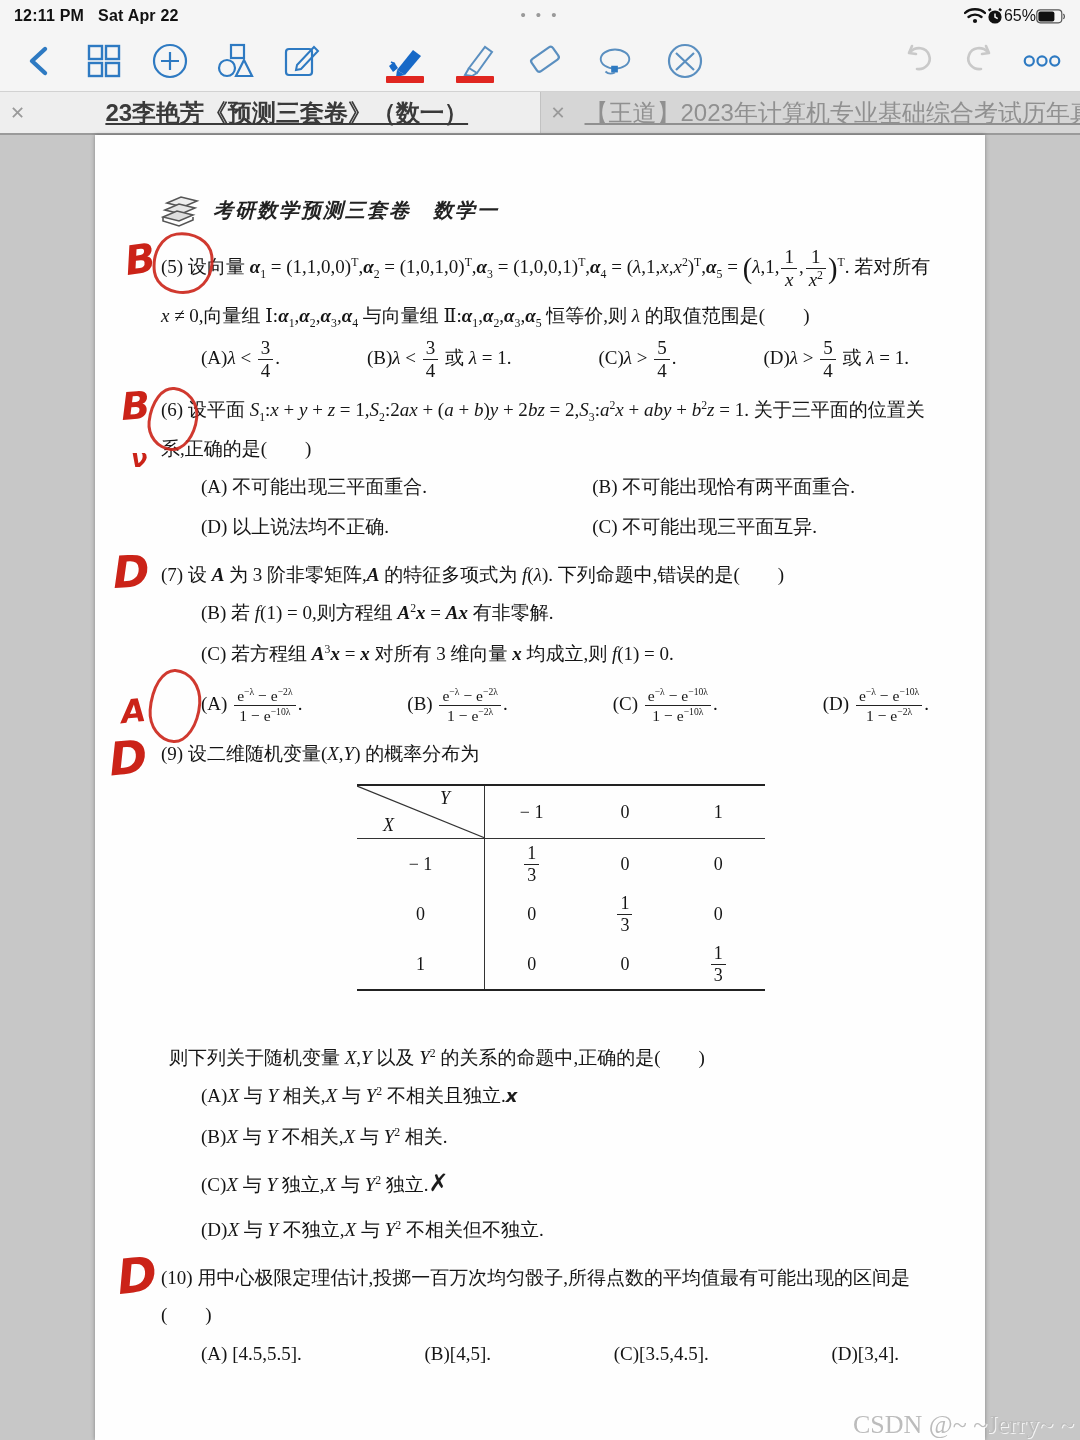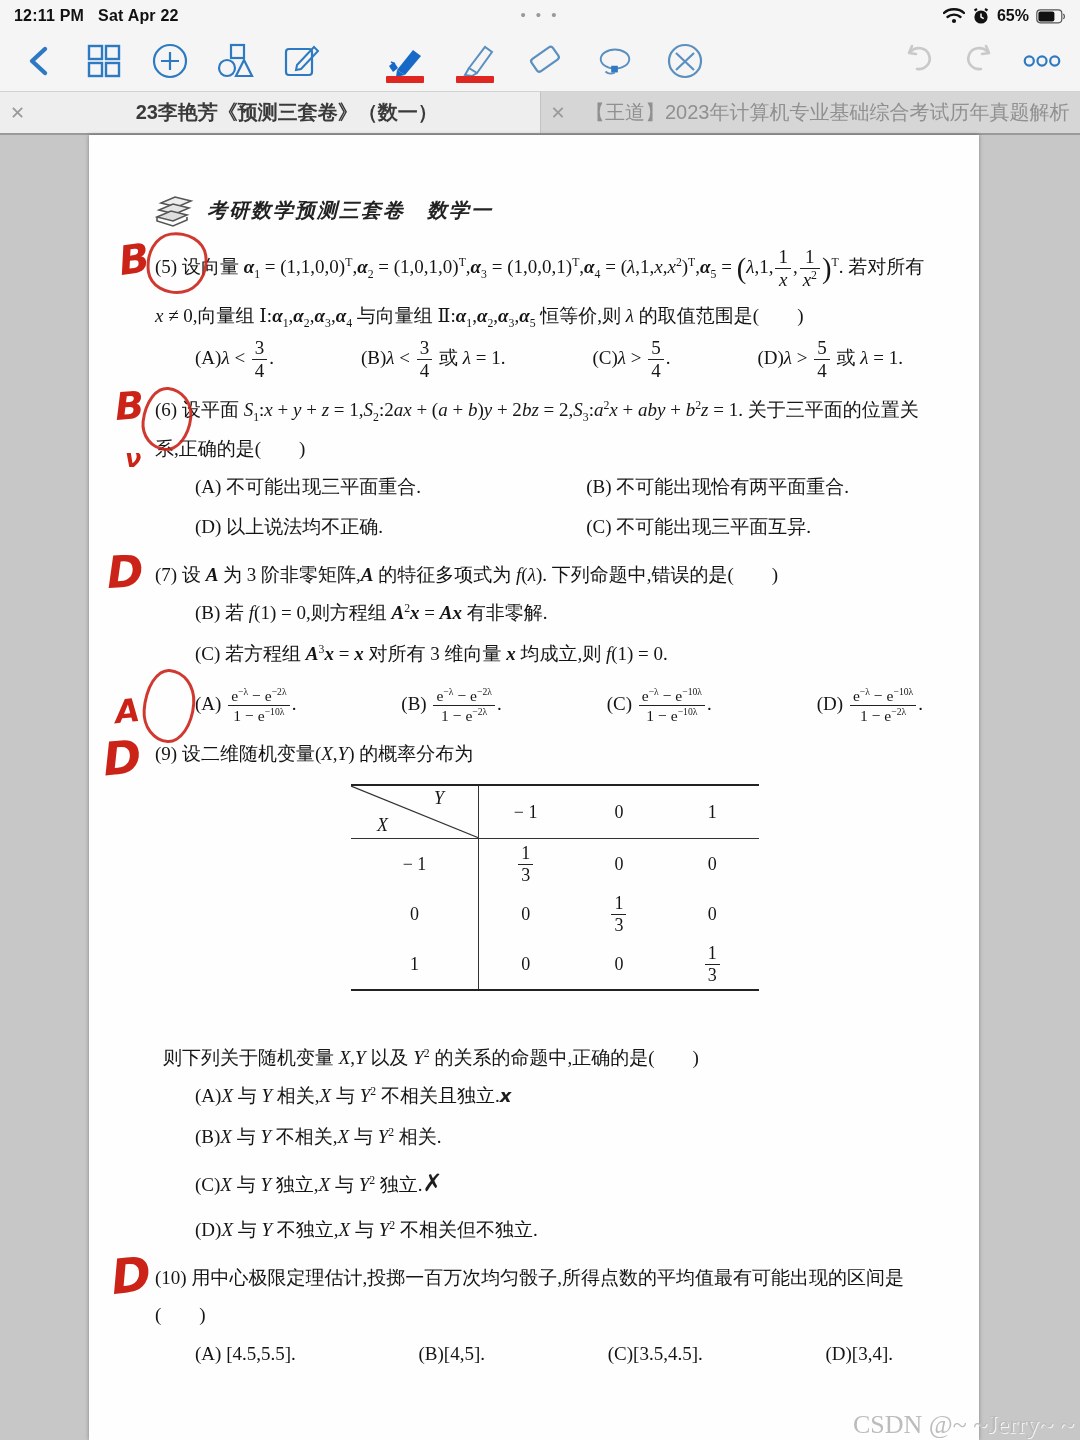--- a/index.html
+++ b/index.html
@@ -5,45 +5,45 @@
   html,body{margin:0;padding:0;background:#888;}
   .screen{position:relative;width:1080px;height:1440px;overflow:hidden;
           font-family:"Liberation Sans","DejaVu Sans",sans-serif;background:#c7c7c7;}
 
   
   .statusbar{position:absolute;top:0;left:0;right:0;height:30px;background:#f5f5f5;
              display:flex;align-items:center;justify-content:space-between;padding:2px 14px 0 14px;box-sizing:border-box;}
   .statusbar .left{font-weight:bold;font-size:16px;color:#111;letter-spacing:.2px;}
   .statusbar .left span{margin-right:14px;}
   .statusbar .center-dots{position:absolute;left:50%;transform:translateX(-50%);color:#9a9a9a;font-size:15px;letter-spacing:3px;top:6px;}
-  .statusbar .right{display:flex;align-items:center;gap:7px;font-weight:bold;font-size:16px;color:#111;}
+  .statusbar .right{display:flex;align-items:center;font-weight:normal;font-size:16px;color:#111;}
 
   
   .toolbar{position:absolute;top:30px;left:0;right:0;height:62px;background:#f5f5f5;
            border-bottom:1px solid #d2d2d2;display:flex;align-items:center;box-sizing:border-box;padding:0 18px;}
   .tgroup{display:flex;align-items:center;gap:26px;}
   .tgroup.left{margin-right:auto;}
   .tgroup.center{position:absolute;left:385px;gap:30px;}
   .tgroup.right{margin-left:auto;gap:22px;}
   .tool{position:relative;width:40px;height:46px;display:flex;align-items:center;justify-content:center;cursor:pointer;}
   .tool .colorbar{position:absolute;left:1px;right:1px;bottom:1px;height:7px;background:#e02620;border-radius:1px;}
 
   
   .tabbar{position:absolute;top:92px;left:0;right:0;height:41px;display:flex;border-bottom:2px solid #9a9a9a;}
   .tab{flex:1;display:flex;align-items:center;box-sizing:border-box;padding:0 10px;overflow:hidden;white-space:nowrap;}
   .tab .close{color:#9a9a9a;font-size:18px;width:34px;flex:none;cursor:pointer;}
-  .tab .title{flex:1;text-align:center;font-size:20px;font-weight:bold;}
+  .tab .title{flex:1;text-align:center;font-size:24px;font-weight:bold;text-decoration:underline;}
   .tab.active{background:#eeeeee;}
   .tab.active .title{color:#3a3a3a;}
   .tab.inactive{background:#d6d6d6;border-left:1px solid #c2c2c2;}
   .tab.inactive .title{color:#909090;font-weight:normal;}
 
   
   .content{position:absolute;top:135px;left:0;right:0;bottom:0;background:#c7c7c7;}
-  .page{position:absolute;left:89px;top:0;width:890px;height:1305px;background:#fefefe;
+  .page{position:absolute;left:95px;top:0;width:890px;height:1305px;background:#fefefe;
         box-shadow:0 0 4px rgba(0,0,0,.35);box-sizing:border-box;
         padding:58px 46px 0 66px;font-family:"Liberation Serif","DejaVu Serif",serif;
         color:#151515;font-size:19px;}
   .doc-header{display:flex;align-items:center;gap:10px;margin-bottom:14px;}
   .doc-header .htitle{font-weight:bold;font-size:20px;letter-spacing:2px;color:#222;font-style:italic;}
 
   .q{position:relative;margin-bottom:9px;}
   .qtext{line-height:1.95;}
   .opts-row{display:flex;justify-content:space-between;padding:2px 30px 0 40px;line-height:2;}
   .opts-grid{display:grid;grid-template-columns:53% 47%;padding-left:40px;line-height:2.1;}

